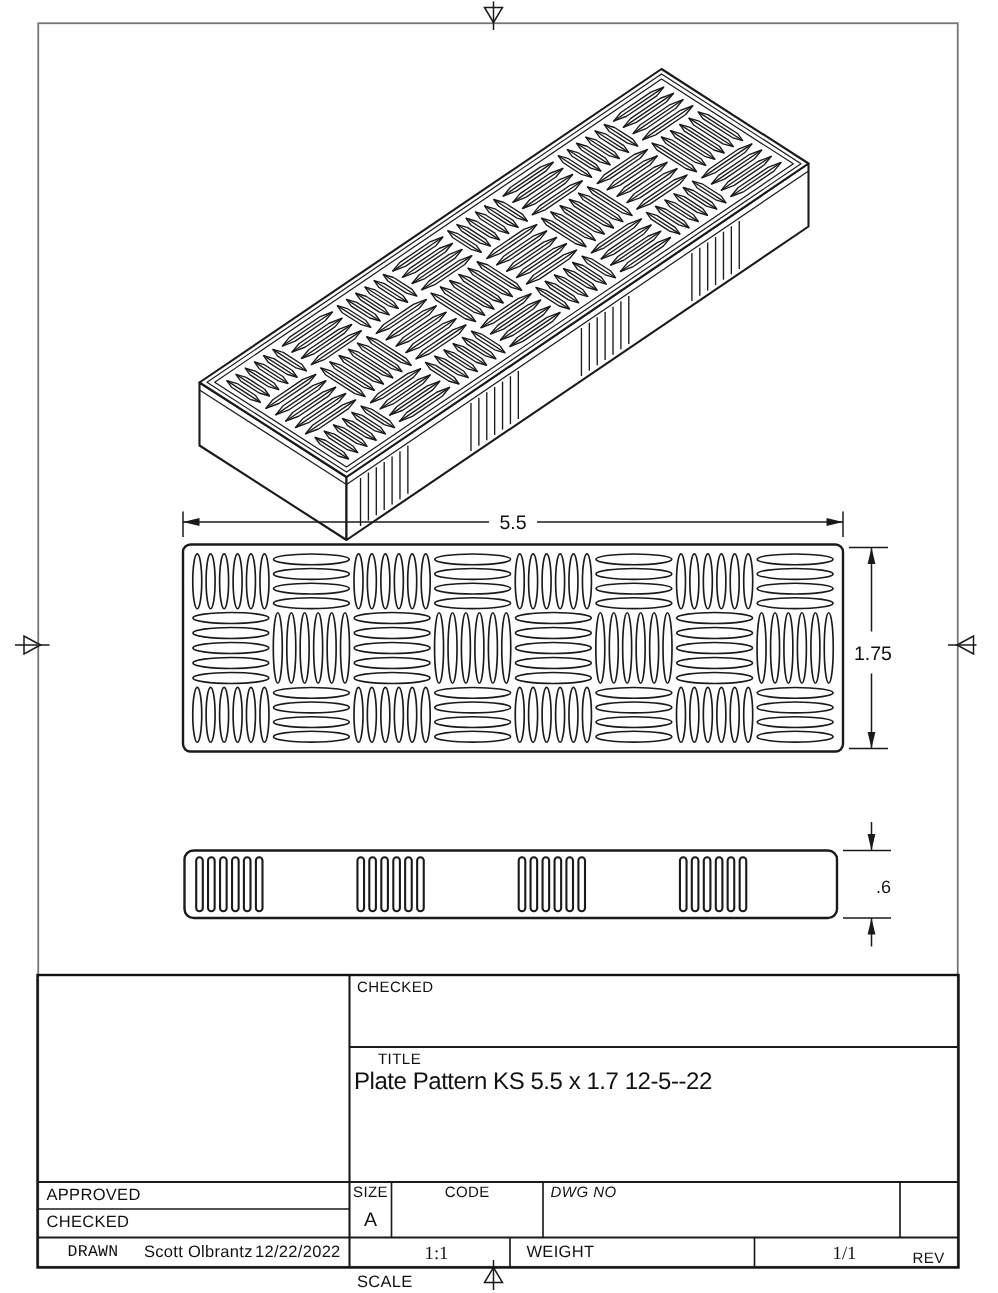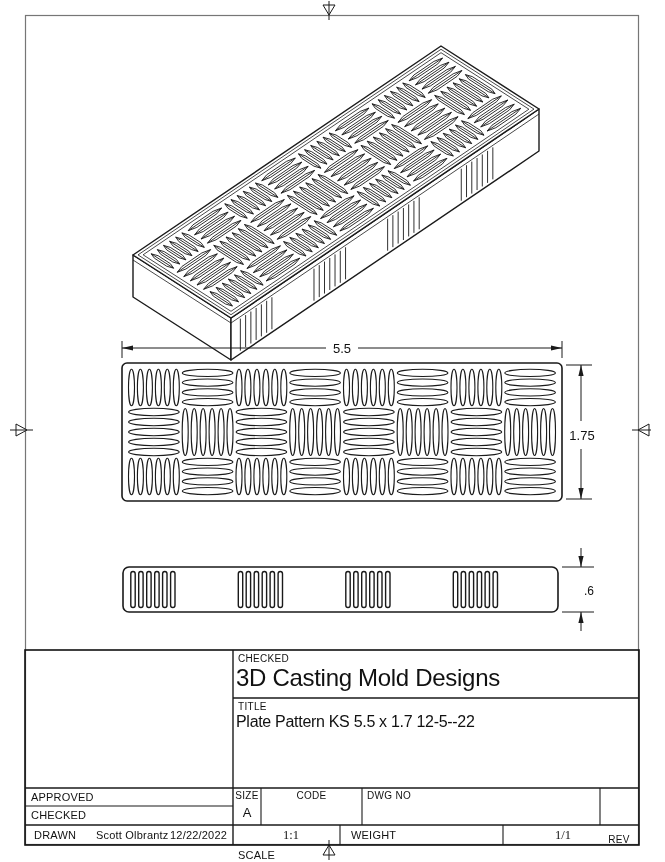--- a/index.html
+++ b/index.html
@@ -513,34 +513,33 @@
         <line x1="25" y1="825" x2="639" y2="825" stroke="#1a1a1a" stroke-width="1.4"></line>
         <line x1="261" y1="788" x2="261" y2="825" stroke="#1a1a1a" stroke-width="1.1"></line>
         <line x1="362" y1="788" x2="362" y2="825" stroke="#1a1a1a" stroke-width="1.1"></line>
         <line x1="600" y1="788" x2="600" y2="825" stroke="#1a1a1a" stroke-width="1.1"></line>
         <line x1="340" y1="825" x2="340" y2="845" stroke="#1a1a1a" stroke-width="1.1"></line>
         <line x1="503" y1="825" x2="503" y2="845" stroke="#1a1a1a" stroke-width="1.1"></line>
       </g>
     </svg>
 
   <div class="txt lab" style="left:238px;top:654px;">CHECKED</div>
-  <div class="txt proj" style="left:236px;top:666px;">3D Casting Mold Designs</div>
-  <div class="txt lab" style="left:238px;top:702px;">TITLE</div>
+  <div class="txt lab" style="left:252px;top:702px;">TITLE</div>
   <div class="txt ttl" style="left:236px;top:714px;">Plate Pattern KS 5.5 x 1.7 12-5--22</div>
 
   <div class="txt lab2" style="left:31px;top:792px;">APPROVED</div>
   <div class="txt lab2" style="left:31px;top:810px;">CHECKED</div>
-  <div class="txt lab2" style="left:34px;top:830px;">DRAWN</div>
+  <div class="txt lab2" style="left:45px;top:830px;font-family:Liberation Mono, monospace;">DRAWN</div>
   <div class="txt lab2" style="left:96px;top:830px;">Scott Olbrantz</div>
   <div class="txt lab2" style="left:170px;top:830px;">12/22/2022</div>
 
   <div class="txt lab ctr" style="left:233px;top:791px;width:28px;">SIZE</div>
   <div class="txt ctr" style="left:233px;top:806px;width:28px;font-size:13px;">A</div>
   <div class="txt lab ctr" style="left:261px;top:791px;width:101px;">CODE</div>
-  <div class="txt lab" style="left:367px;top:791px;">DWG NO</div>
+  <div class="txt lab" style="left:367px;top:791px;font-style:italic;">DWG NO</div>
   <div class="txt lab ctr" style="left:600px;top:791px;width:38px;margin-top:44px;">REV</div>
 
   <div class="txt lab2" style="left:238px;top:830px;margin-top:20px;">SCALE</div>
   <div class="txt val" style="left:283px;top:829px;">1:1</div>
   <div class="txt lab2" style="left:351px;top:830px;">WEIGHT</div>
   <div class="txt lab2" style="left:508px;top:866px;">SHEET</div>
   <div class="txt val" style="left:555px;top:829px;">1/1</div>
 </div>
 
 </body></html>

